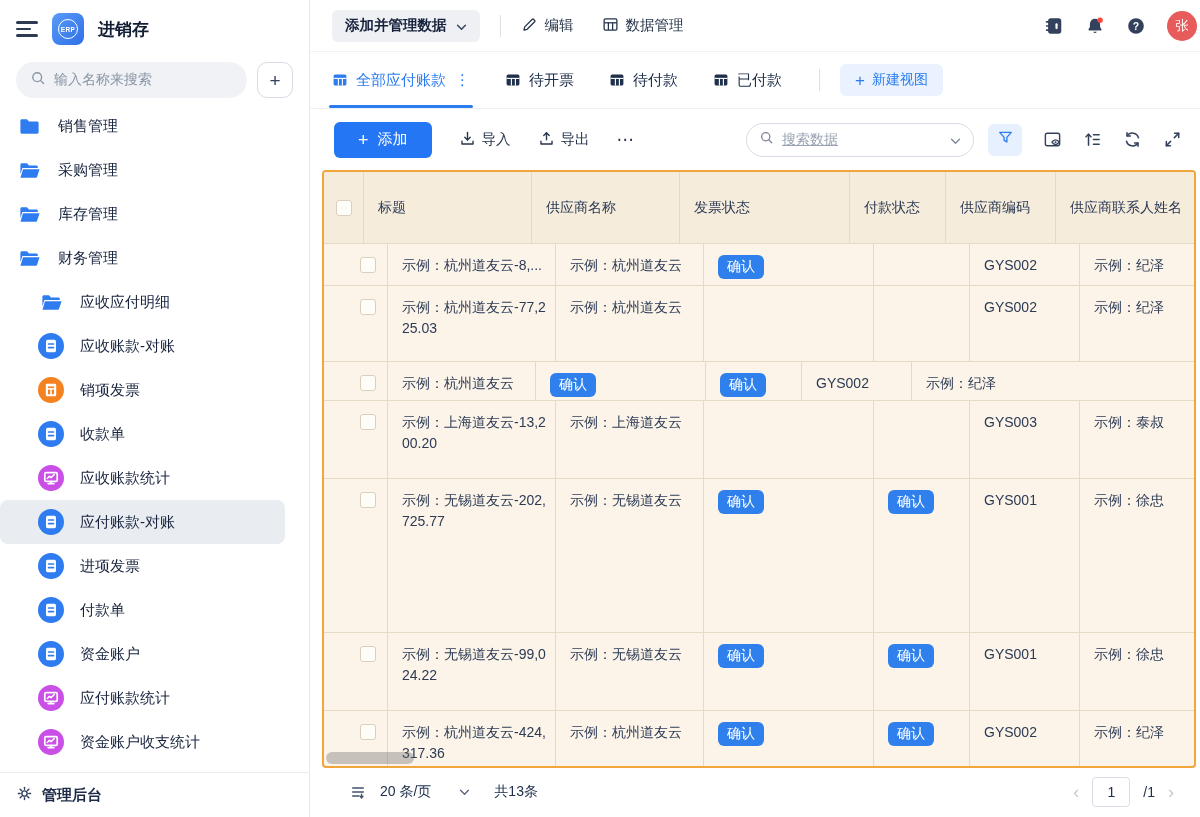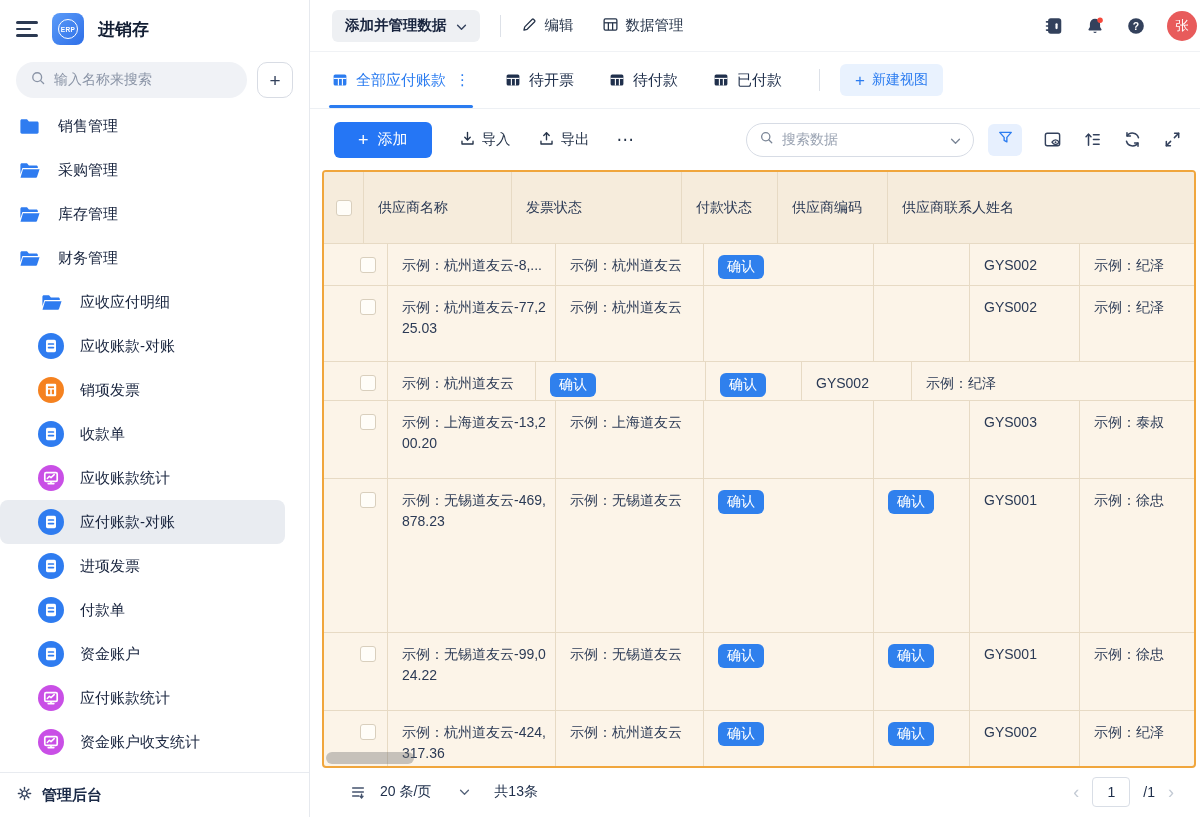--- a/index.html
+++ b/index.html
@@ -50,21 +50,21 @@
   .tab-more { font-size:15px; color:#2b7cf0; margin-left:1px; cursor:pointer; }
   .newview { display:flex; align-items:center; gap:7px; background:#e9f2fe; color:#2b7cf0; border:none; border-radius:6px; height:32px; padding:0 15px; font-size:14px; margin-left:8px; cursor:pointer; font-family:inherit; }
   .newview .plus { font-size:17px; line-height:1; font-weight:normal; }
 
   .toolbar { height:61px; display:flex; align-items:center; padding:0 18px 0 24px; flex:none; }
   .add-btn-main { display:flex; align-items:center; gap:9px; background:#2576f5; color:#fff; height:36px; padding:0 24px; border-radius:6px; font-size:15px; border:none; cursor:pointer; font-family:inherit; }
   .add-btn-main .plus { font-size:18px; line-height:1; }
   .tool-link { display:flex; align-items:center; gap:6px; font-size:14.5px; color:#253349; margin-left:27px; cursor:pointer; }
   .more-dots { margin-left:27px; font-size:17px; color:#253349; cursor:pointer; letter-spacing:1px; }
   .search-data { margin-left:auto; width:228px; height:34px; border:1px solid #d7dce5; border-radius:17px; display:flex; align-items:center; padding:0 12px; gap:8px; cursor:text; background:#fff; }
-  .search-data .ph { color:#9aa3b2; font-size:14px; flex:1; }
+  .search-data .ph { color:#9aa3b2; font-size:14px; flex:1;text-decoration:underline; }
   .filter-btn { width:34px; height:32px; background:#e7f0fe; border-radius:6px; display:flex; align-items:center; justify-content:center; margin-left:14px; cursor:pointer; flex:none; }
   .icon-btn { margin-left:21px; color:#33415c; display:flex; cursor:pointer; flex:none; }
 
   
   .tbl { margin:0 4px 0 12px; width:874px; height:598px; border:2px solid #f0a63d; border-radius:4px; background:#fcf4e8; overflow:hidden; position:relative; flex:none; }
   .thead { display:flex; height:71px; background:#f6ecdc; }
   .thead .cell { display:flex; align-items:center; }
   .cell { flex:none; padding:11px 6px 11px 14px; border-right:1px solid #e7dac4; font-size:14px; color:#2b3a55; line-height:21px; word-break:break-all; overflow:hidden; }
   .cell:last-child { border-right:none; }
   .c-check { display:flex; padding-left:12px; }
@@ -462,20 +462,21 @@
             <path d="M3.5 16.5L8 12"></path>
           </svg>
       </span>
     </div>
 
     <div class="tbl">
       <div class="thead">
           <div class="cell c-check" style="width:40px">
             <span class="checkbox"></span>
           </div>
+          <div class="cell" style="width:168px">标题</div>
           <div class="cell" style="width:148px">供应商名称</div>
           <div class="cell" style="width:170px">发票状态</div>
           <div class="cell" style="width:96px">付款状态</div>
           <div class="cell" style="width:110px">供应商编码</div>
           <div class="cell" style="width:138px">供应商联系人姓名</div>
         </div>
       <div>
           <div class="trow" style="height: 42px;">
             <div class="cell c-check" style="width:40px">
               <span class="checkbox"></span>
@@ -516,21 +517,21 @@
             <div class="cell" style="width:148px">示例：上海道友云</div>
             <div class="cell" style="width:170px"></div>
             <div class="cell" style="width:96px"></div>
             <div class="cell" style="width:110px">GYS003</div>
             <div class="cell" style="width:138px">示例：泰叔</div>
           </div>
           <div class="trow" style="height: 154px;">
             <div class="cell c-check" style="width:40px">
               <span class="checkbox"></span>
             </div>
-            <div class="cell" style="width:168px">示例：无锡道友云-469,878.23</div>
+            <div class="cell" style="width:168px">示例：无锡道友云-202,725.77</div>
             <div class="cell" style="width:148px">示例：无锡道友云</div>
             <div class="cell" style="width:170px"><span class="badge">确认</span></div>
             <div class="cell" style="width:96px"><span class="badge">确认</span></div>
             <div class="cell" style="width:110px">GYS001</div>
             <div class="cell" style="width:138px">示例：徐忠</div>
           </div>
           <div class="trow" style="height: 78px;">
             <div class="cell c-check" style="width:40px">
               <span class="checkbox"></span>
             </div>

